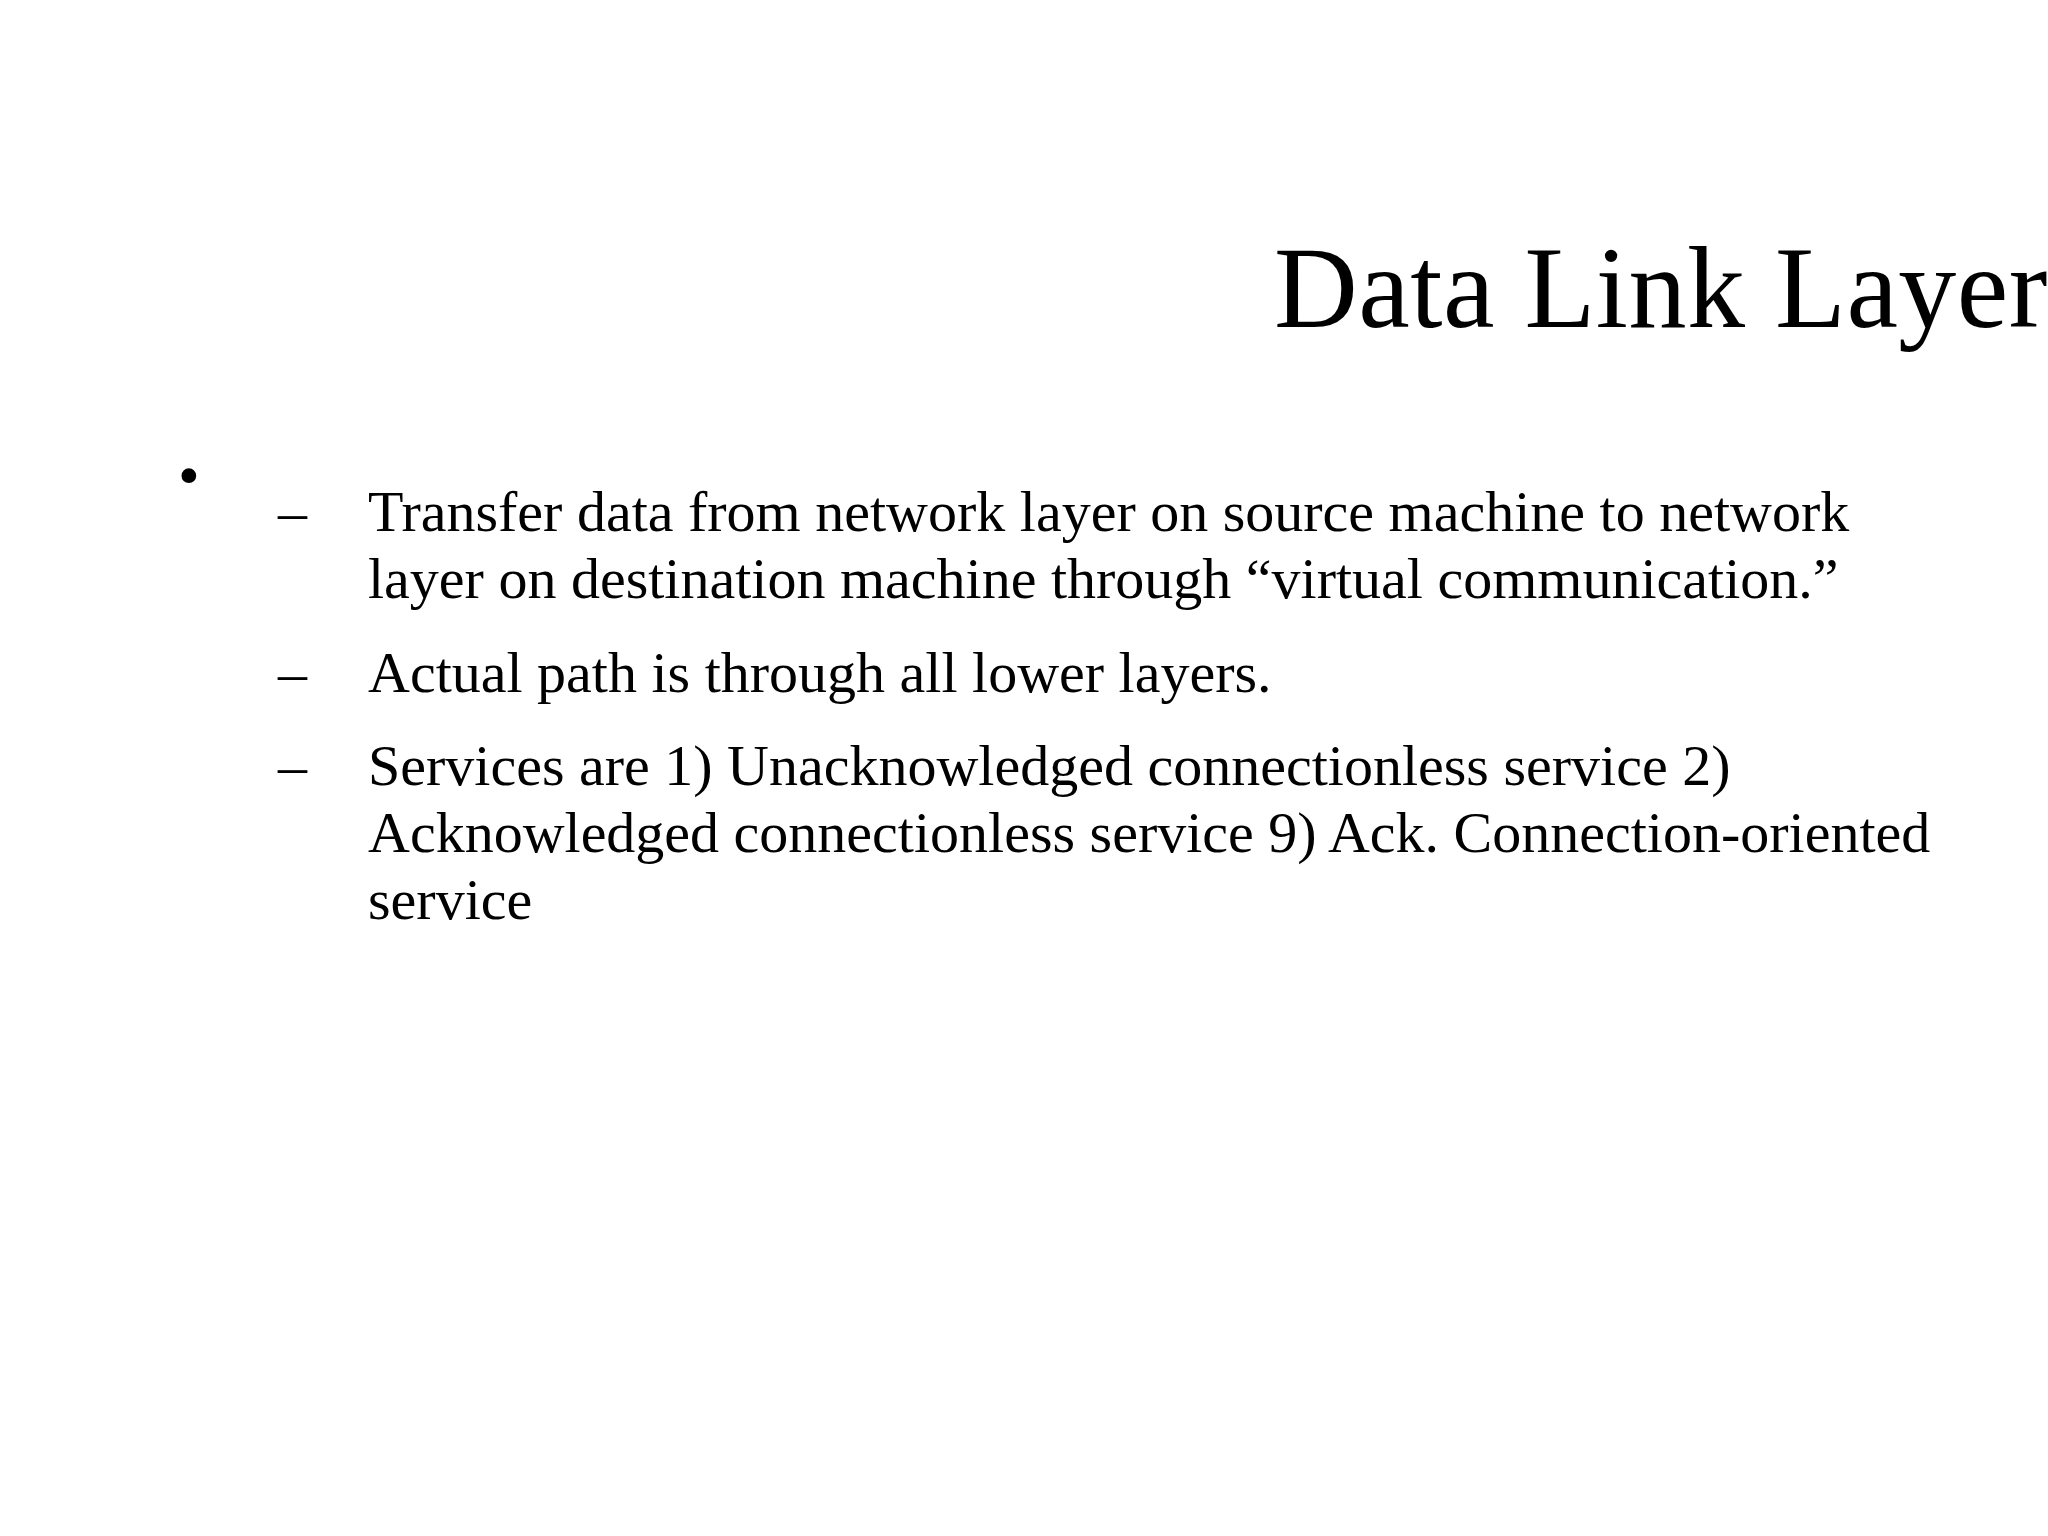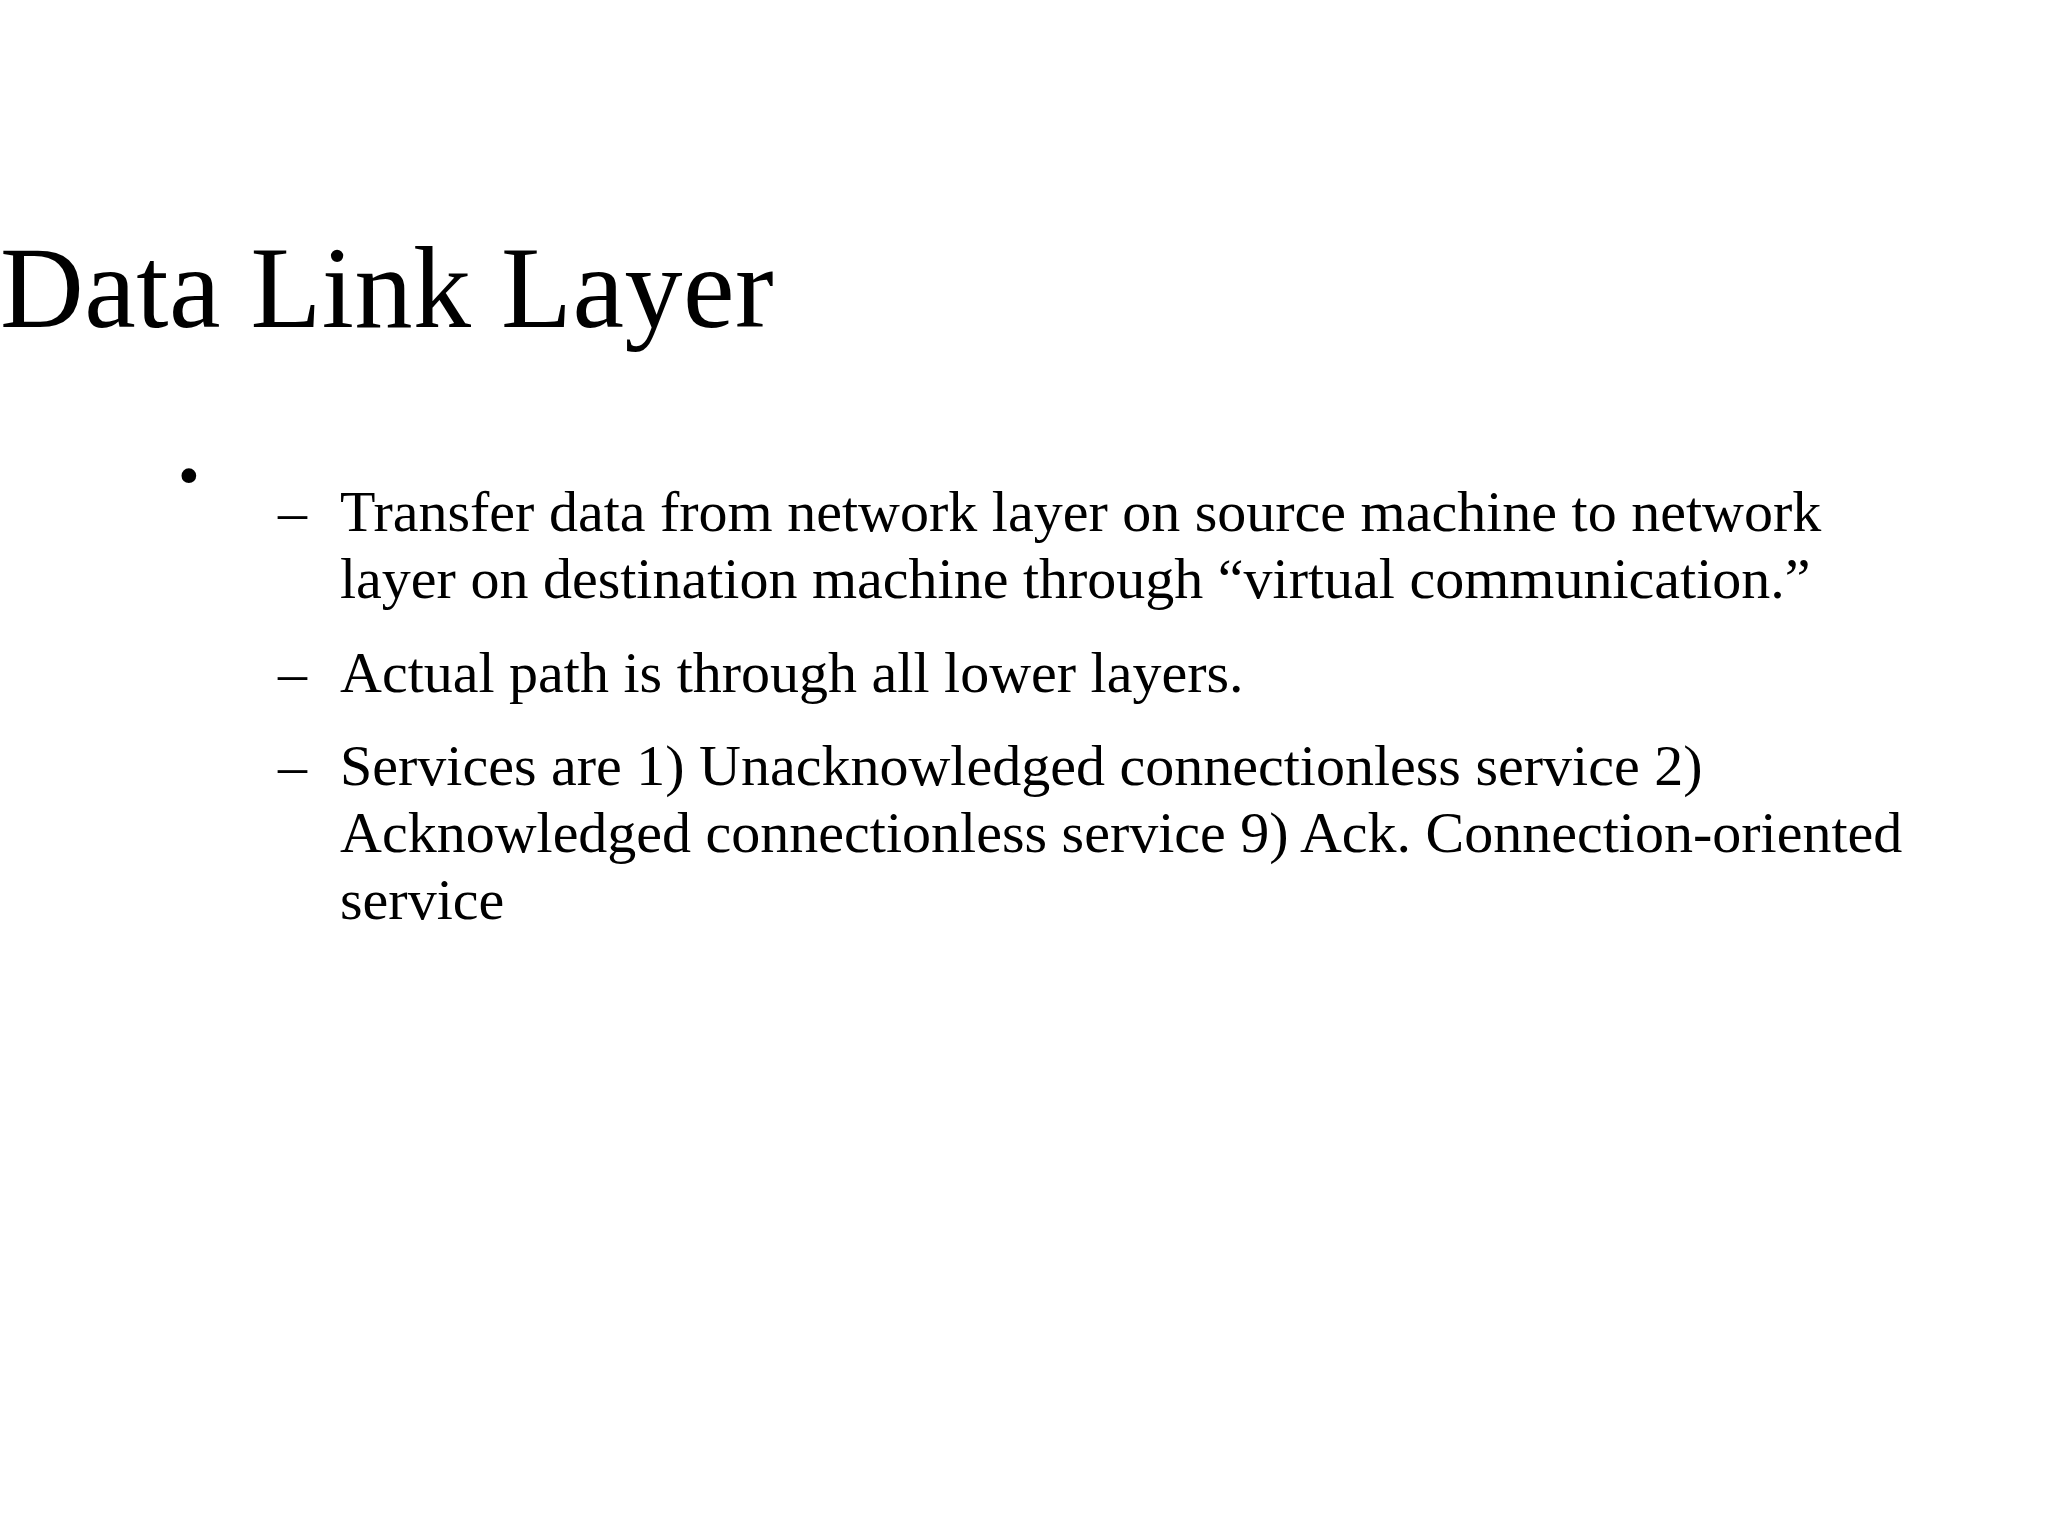--- a/index.html
+++ b/index.html
@@ -24,21 +24,21 @@
     background: #ffffff;
     box-sizing: border-box;
   }
 
   
   .slide-title {
     position: absolute;
     left: 0;
     top: 196px;
     width: 2048px;
-    text-align: left;
+    text-align: right;
     font-size: 116px;
     line-height: 1.05;
     font-weight: 400;
     letter-spacing: 0.5px;
     white-space: nowrap;
     margin-top: 32px;
   }
 
   
   .body-area {
@@ -85,20 +85,21 @@
   .bullet-l2 .marker {
     position: absolute;
     left: 128px;
     top: 0;
     font-size: 58px;
     line-height: 1.16;
     font-weight: 400;
   }
   .bullet-l2 .text {
     display: block;
+    margin-left: 28px;
   }
 </style>
 </head>
 <body>
 
 <div class="slide">
 
   <h1 class="slide-title">Data Link Layer</h1>
 
   <div class="body-area">

